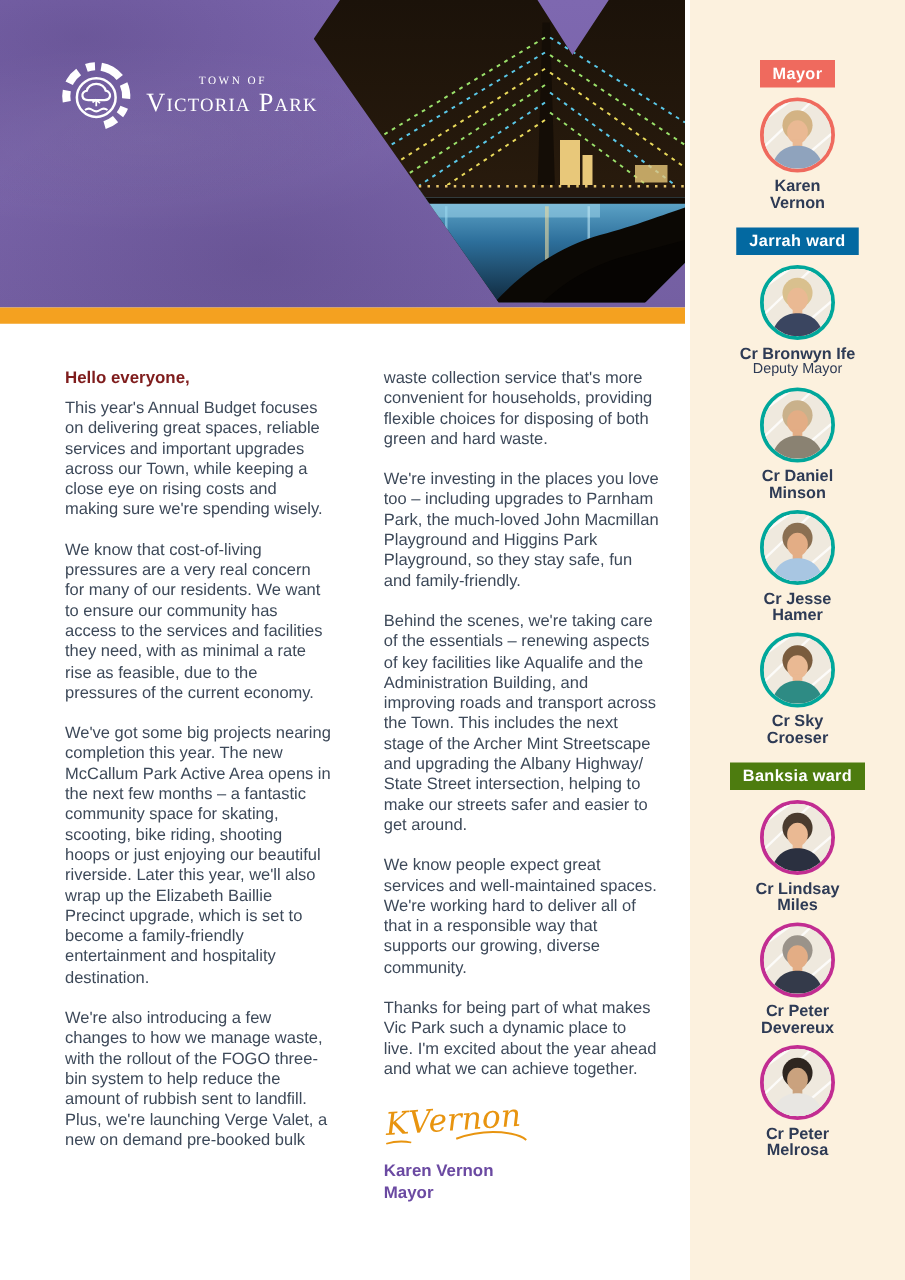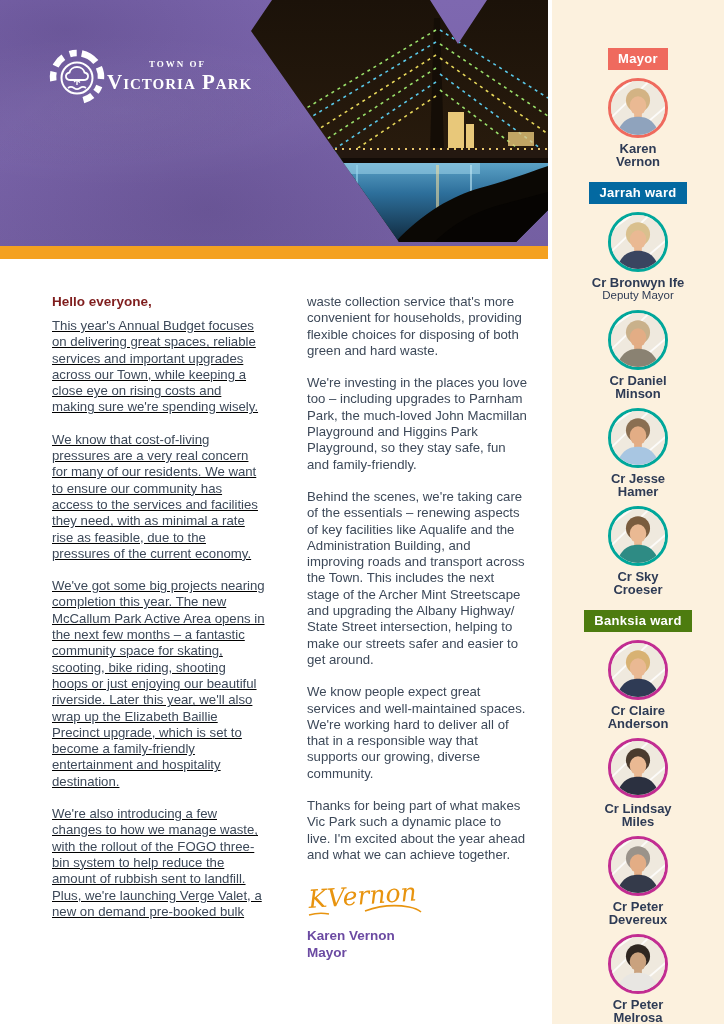--- a/index.html
+++ b/index.html
@@ -10,35 +10,35 @@
   .header{position:absolute;left:0;top:0;width:548px;height:246px;
     background:
       radial-gradient(ellipse at 12% 12%, rgba(45,30,80,0.22), transparent 45%),
       radial-gradient(ellipse at 38% 85%, rgba(48,32,84,0.18), transparent 50%),
       radial-gradient(ellipse at 22% 45%, rgba(255,255,255,0.06), transparent 40%),
       linear-gradient(#7e68b0,#745fa2);}
   .photo-svg{position:absolute;left:0;top:0;}
   .accent-bar{position:absolute;left:0;top:246px;width:548px;height:13px;background:#f4a120;}
 
   .logo{position:absolute;left:48px;top:48px;display:flex;align-items:center;}
-  .logo-text{margin-left:1px;color:#ffffff;font-weight:bold;}
+  .logo-text{margin-left:11px;color:#ffffff;}
   .logo-townof{font-size:9px;letter-spacing:2px;font-family:"Liberation Serif",serif;
                margin-left:42px;margin-bottom:1px;}
   .logo-name{font-size:21px;font-family:"Liberation Serif",serif;font-variant:small-caps;
              letter-spacing:1px;}
 
   .title-block{position:absolute;left:50px;top:110px;line-height:1;}
   .title-year{font-size:35px;font-weight:800;color:#f3a029;letter-spacing:0.5px;}
   .title-main{font-size:45px;font-weight:800;color:#ffffff;letter-spacing:-1px;margin-top:6px;}
 
   
   .greeting{position:absolute;left:52px;top:294px;width:212px;
             font-size:13.5px;font-weight:bold;color:#7f1d1d;}
   .col{position:absolute;top:294px;}
-  .col1{left:52px;width:213px;text-decoration:underline;}
+  .col1{left:52px;width:213px;}
   .col2{left:287px;width:221px;margin-left:20px;}
   .col p{margin:0 0 16px 0;font-size:13.2px;line-height:16.3px;color:#3d4959;}
   .col1 .para-wrap{padding-top:24px;}
 
   .sig-script{margin:2px 0 2px 0;}
   .sig-name{font-size:13.5px;font-weight:bold;color:#6b4aa2;line-height:17px;}
 
   
   .sidebar{position:absolute;left:552px;top:0;width:172px;height:1024px;background:#fcf1de;
            box-sizing:border-box;padding-top:48px;text-align:center;}
@@ -284,40 +284,20 @@
               <div class="member-name">Cr Sky</div>
               <div class="member-name">Croeser</div>
             </div>
   </div>
 </div>
   </div>
 
   <div class="ward-section">
     <span class="ward-badge" style="background: #4d7c0f;">Banksia ward</span>
     <div>
-  <div class="member">
-    <div class="avatar" style="border-color: rgb(194, 45, 146);">
-      <svg width="54" height="54" viewBox="0 0 56 56" aria-hidden="true">
-        <rect width="56" height="56" fill="#efe9de"></rect>
-        <g stroke="#ffffff" stroke-width="2" opacity="0.8">
-          <line x1="-6" y1="20" x2="30" y2="-6"></line>
-                  <line x1="-2" y1="40" x2="44" y2="-4"></line>
-          <line x1="20" y1="58" x2="62" y2="22"></line>
-        </g>
-        <circle cx="28" cy="20" r="12.5" fill="#d8b273"></circle>
-        <ellipse cx="28" cy="25.5" rx="8.6" ry="9.8" fill="#eab993"></ellipse>
-        <rect x="24" y="32" width="8" height="7" fill="#eab993"></rect>
-        <path d="M6 56 C10 41 19 37 28 37 C37 37 46 41 50 56 Z" fill="#2f3b55"></path>
-      </svg>
-    </div>
-    <div>
-              <div class="member-name">Cr Claire</div>
-              <div class="member-name">Anderson</div>
-            </div>
-  </div>
 
   <div class="member">
     <div class="avatar" style="border-color: rgb(194, 45, 146);">
       <svg width="54" height="54" viewBox="0 0 56 56" aria-hidden="true">
         <rect width="56" height="56" fill="#efe9de"></rect>
         <g stroke="#ffffff" stroke-width="2" opacity="0.8">
           <line x1="-6" y1="20" x2="30" y2="-6"></line>
                   <line x1="-2" y1="40" x2="44" y2="-4"></line>
           <line x1="20" y1="58" x2="62" y2="22"></line>
         </g>

